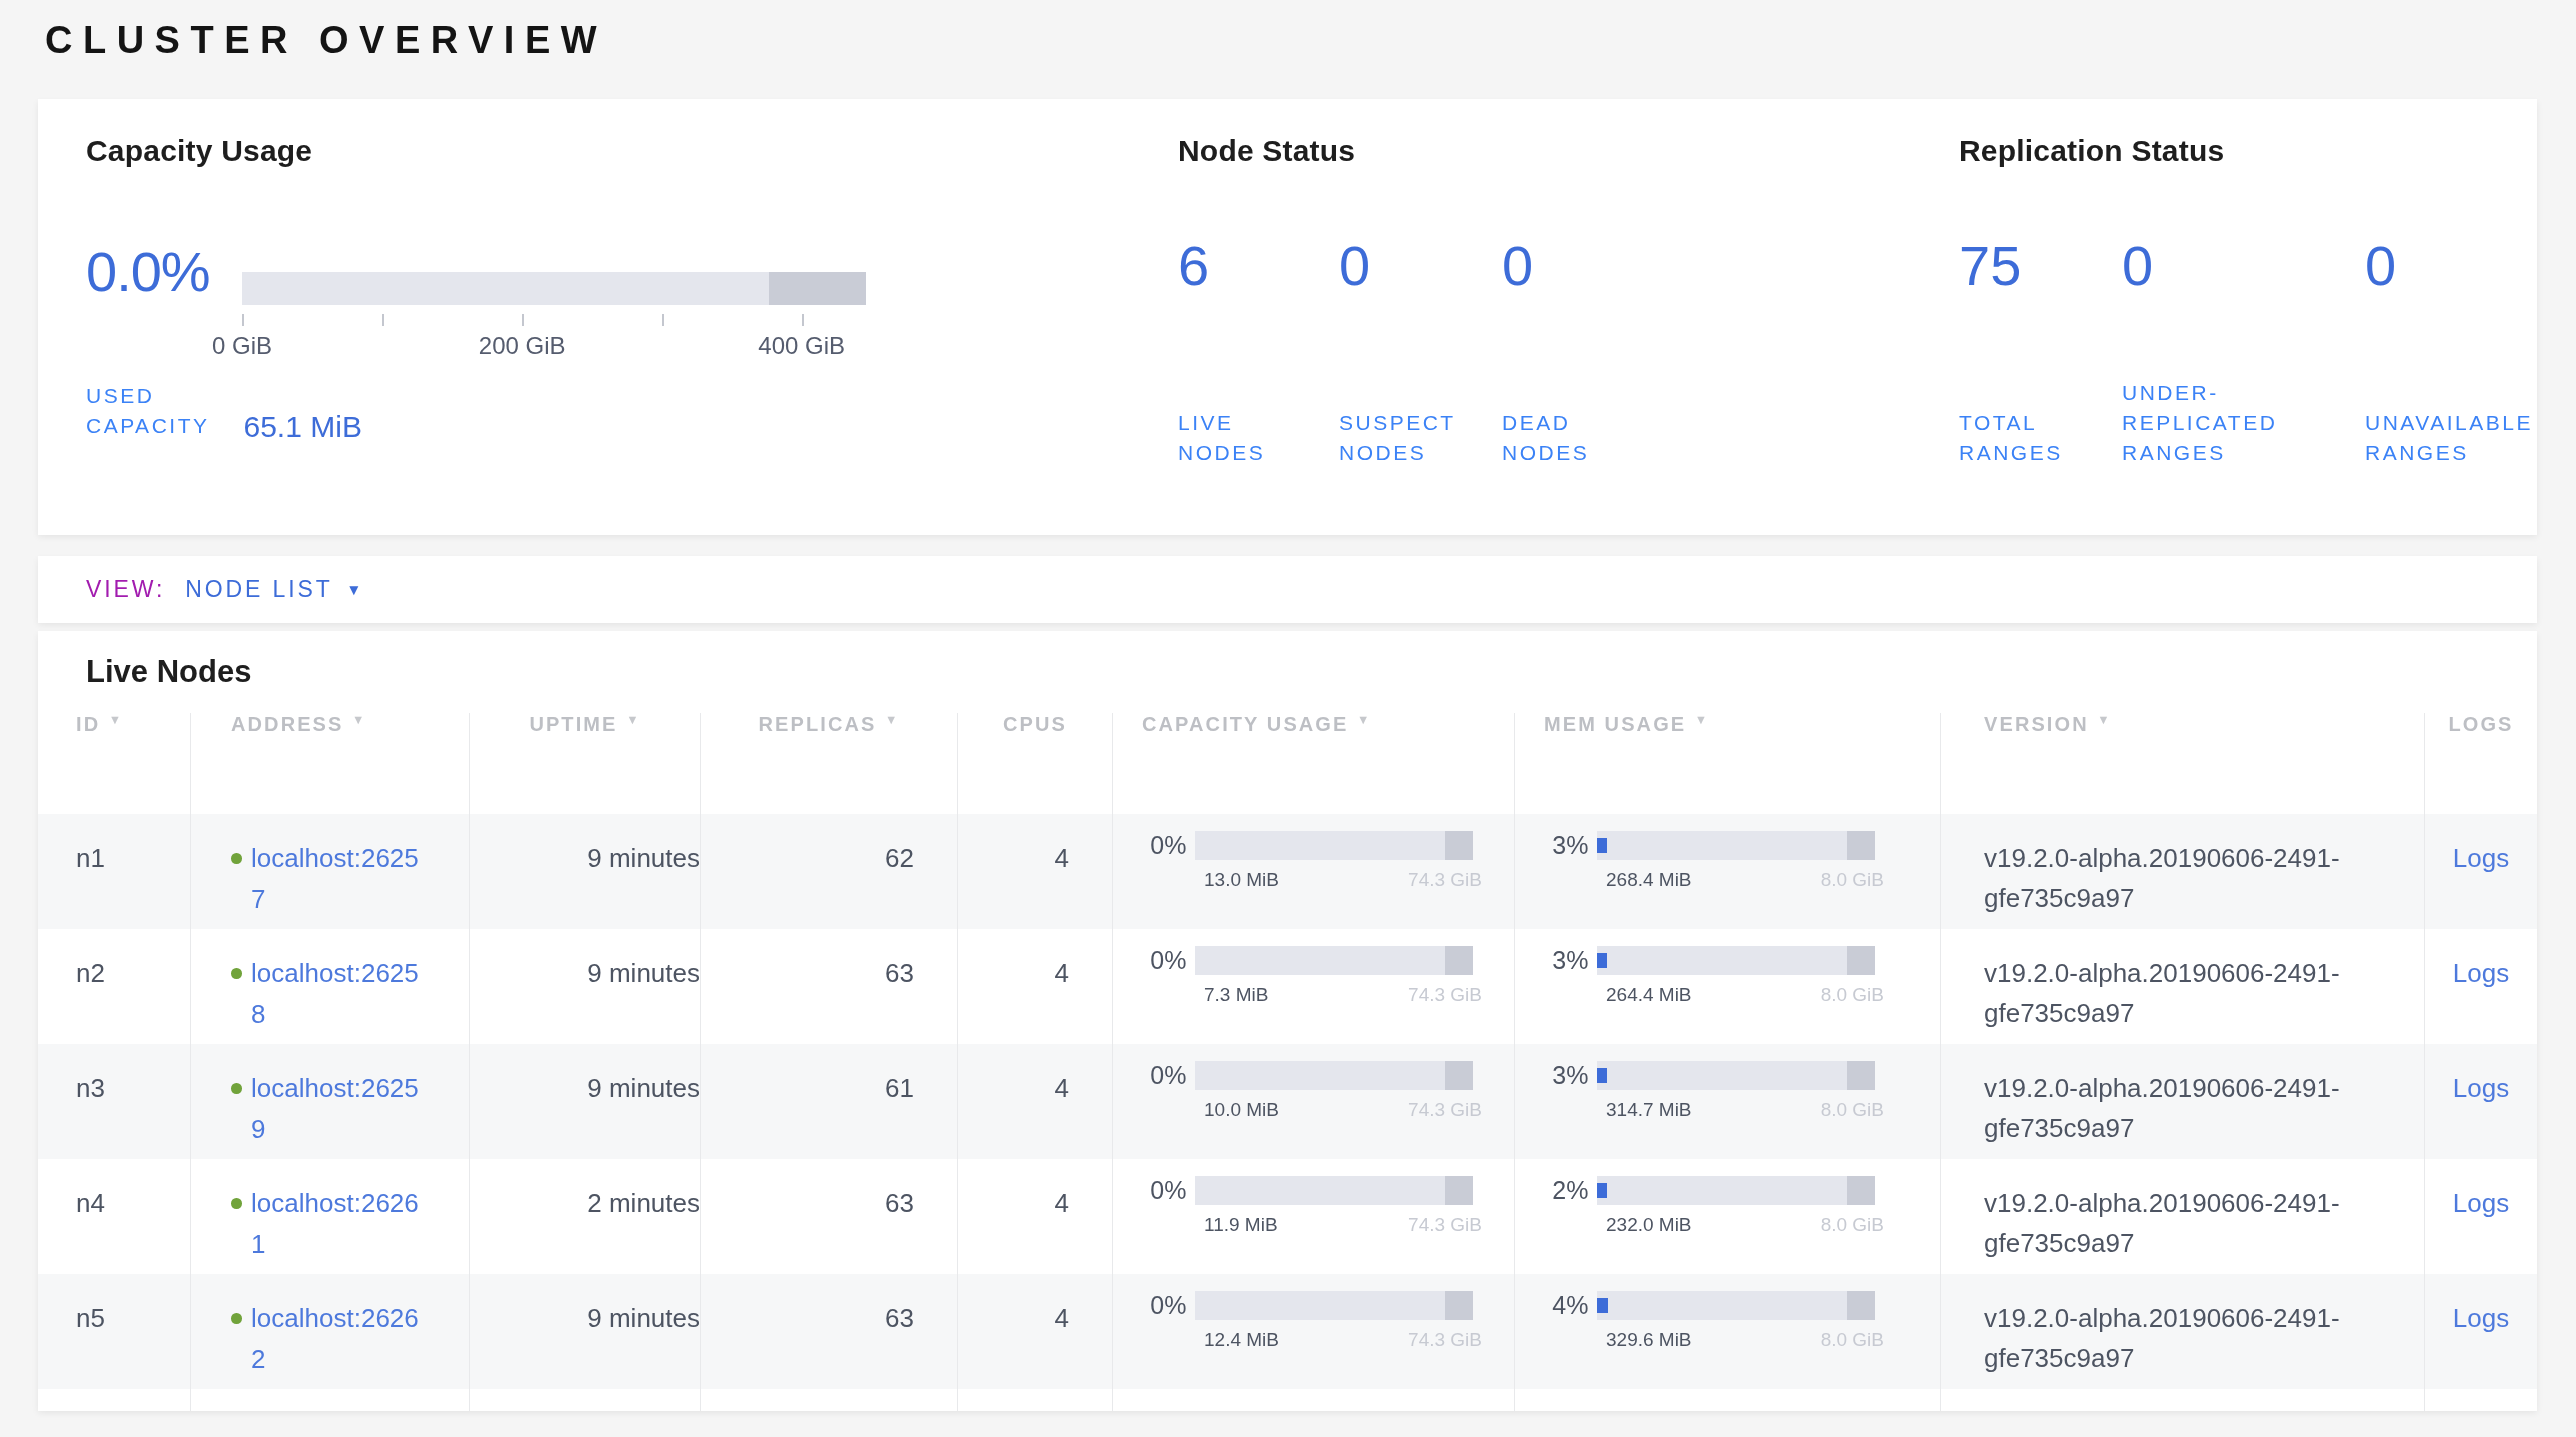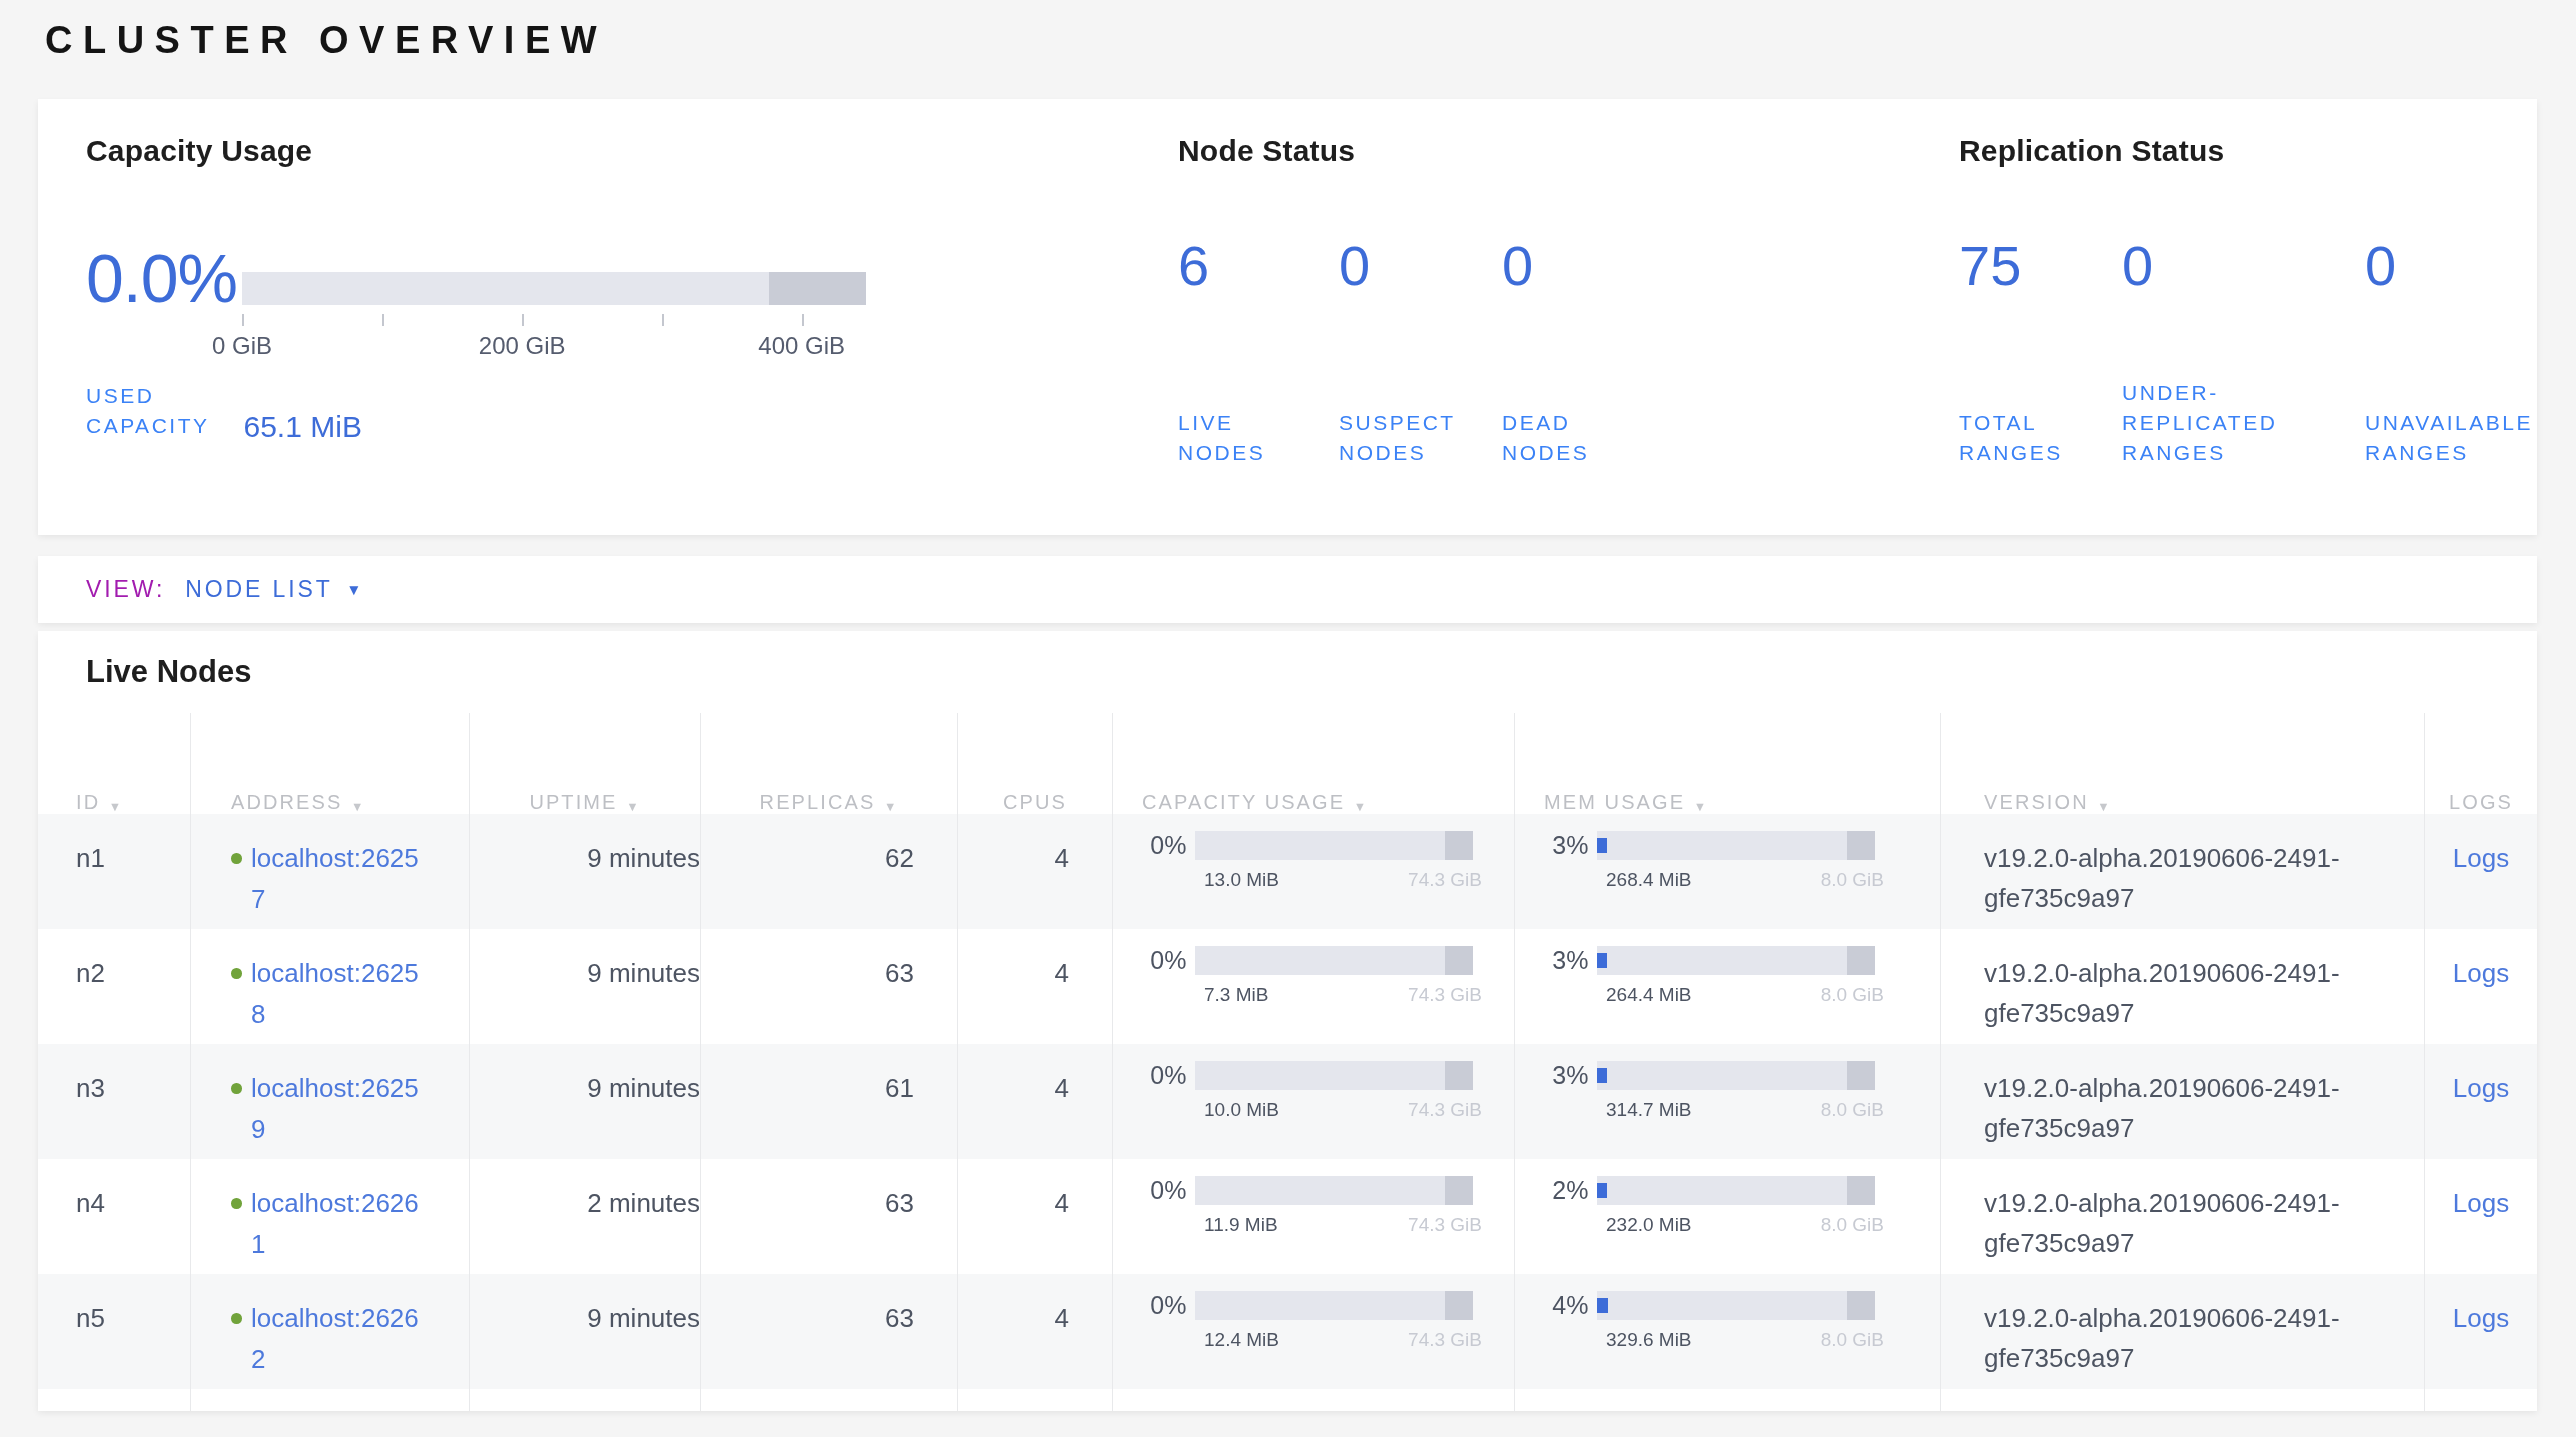--- a/index.html
+++ b/index.html
@@ -15,21 +15,21 @@
   .card-summary { top:99px; height:436px; }
   .card-viewbar { top:556px; height:67px; display:flex; align-items:center; padding-left:48px; }
   .card-table   { top:631px; height:780px; }
 
   .sec { position:absolute; top:35px; }
   .sec h2 { font-size:30px; font-weight:700; color:#1E1E1E; letter-spacing:0.2px; }
   .sec-capacity { left:48px; width:1035px; }
   .sec-nodes    { left:1140px; width:671px; }
   .sec-repl     { left:1921px; width:556px; }
 
-  .cap-pct { position:absolute; left:0; top:105px; font-size:68px; color:#3D6CD8; letter-spacing:-1px; }
+  .cap-pct { position:absolute; left:0; top:105px; font-size:56px; color:#3D6CD8; letter-spacing:-1px; }
   .cap-chart { position:absolute; left:156px; top:138px; width:624px; }
   .cap-bar { position:relative; width:624px; height:33px; background:#E4E6ED; }
   .cap-bar-reserved { position:absolute; top:0; bottom:0; left:84.5%; right:0; background:#C9CCD6; }
   .cap-bar-fill { position:absolute; top:0; bottom:0; left:0; background:#3D6CD8; }
   .tick-row { position:relative; height:12.5px; margin-top:8.6px; }
   .tick { position:absolute; top:0; width:1.9px; height:12.5px; background:#C4C7CF; }
   .tick-label-row { position:relative; height:29px; margin-top:5.8px; }
   .ticklabel { position:absolute; top:0; transform:translateX(-50%); font-size:24px; color:#555C6E; white-space:nowrap; }
 
   .cap-stats { position:absolute; left:0; top:247px; display:flex; }
@@ -52,21 +52,21 @@
   .view-caret { margin-left:13.4px; font-size:15.3px; color:#3D6CD8; }
 
   .tbl-heading { position:absolute; left:48px; top:23px; font-size:31px; font-weight:700; color:#1E1E1E; }
 
   .grid { display:grid; grid-template-columns:152px 279px 231px 257px 155px 402px 426px 484px 113px; }
   .tbl { position:absolute; left:0; top:82px; width:2499px; }
   .th, .td { border-left:1px solid #E8E9EB; overflow:hidden; }
   .th:first-child, .td:first-child { border-left:none; }
 
   .thead { height:101px; }
-  .th { display:flex; align-items:flex-end; font-size:20px; letter-spacing:2.1px; color:#BDBFC4; white-space:nowrap; }
+  .th { display:flex; align-items:flex-start; font-size:20px; letter-spacing:2.1px; color:#BDBFC4; white-space:nowrap;font-weight:bold; }
   .th.col0 { padding-left:38px; }
   .th.col1 { padding-left:40px; }
   .th.col2, .th.col3, .th.col4, .th.col8 { justify-content:center; }
   .th.col5, .th.col6 { padding-left:29px; }
   .th.col7 { padding-left:43px; }
   .caret { font-size:12.5px; margin-left:8.6px; color:#C6C8CC; }
 
   .trow { height:115px; }
   .trow.odd { background:#F6F7F8; }
   .trow.even { background:#FFFFFF; }

